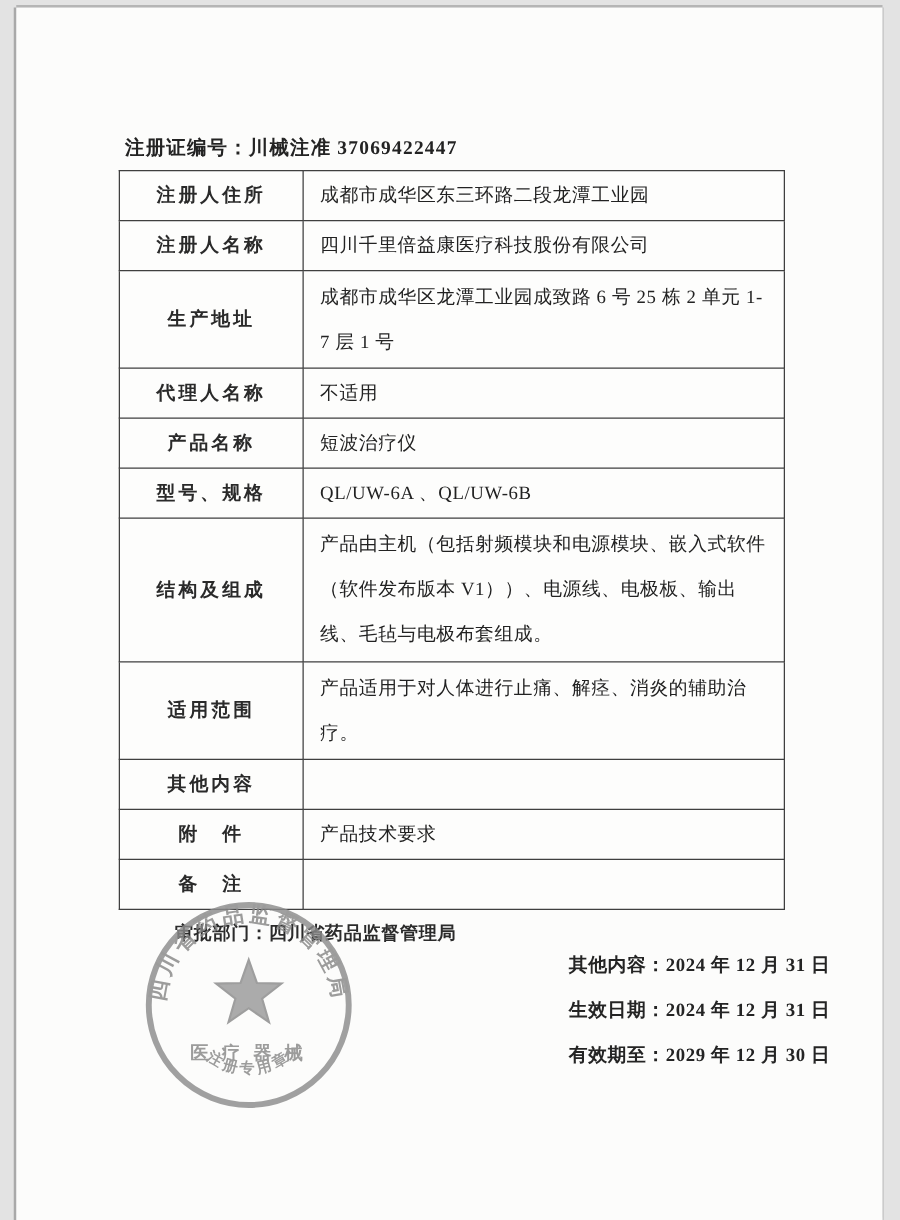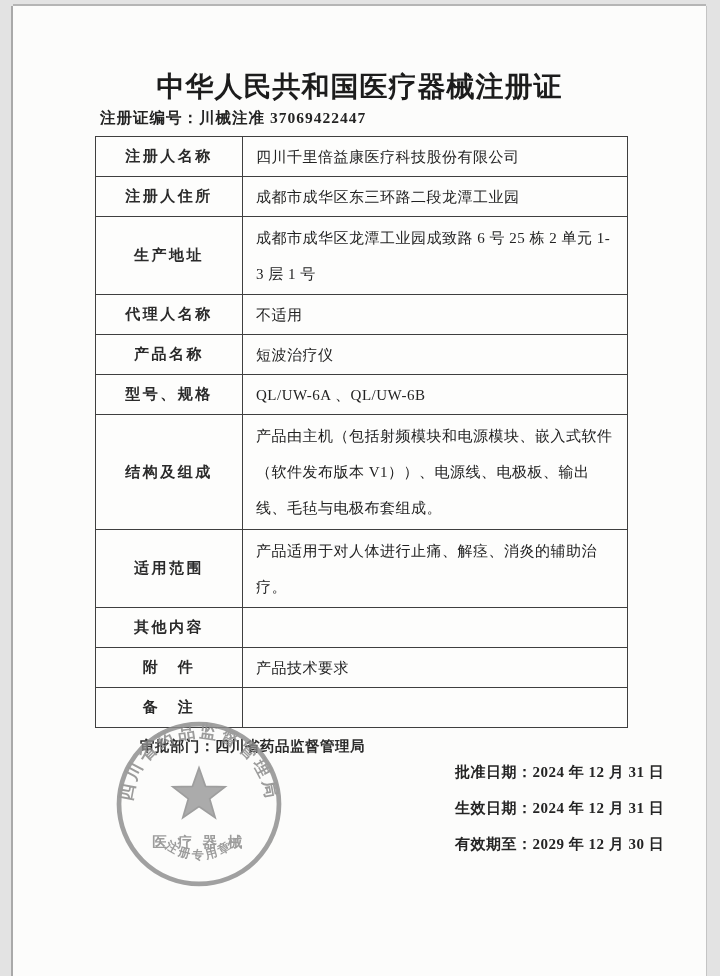--- a/index.html
+++ b/index.html
@@ -60,39 +60,38 @@
     opacity:0.82;
   }
   .seal text{font-family:"Liberation Serif","DejaVu Serif",serif;}
 </style>
 </head>
 <body>
 
 <div class="stage">
   <div class="page">
 
-    <h1 class="title">中华人民共和国医疗器械注册证</h1>
 
     <div class="cert-no">
       <span>注册证编号：</span><span>川械注准 37069422447</span>
     </div>
 
     <table class="cert-table">
       <tbody>
         <tr class="r-1">
+          <td class="lbl">注册人住所</td>
+          <td class="val">成都市成华区东三环路二段龙潭工业园</td>
+        </tr>
+        <tr class="r-1">
           <td class="lbl">注册人名称</td>
           <td class="val">四川千里倍益康医疗科技股份有限公司</td>
         </tr>
-        <tr class="r-1">
-          <td class="lbl">注册人住所</td>
-          <td class="val">成都市成华区东三环路二段龙潭工业园</td>
-        </tr>
         <tr class="r-2">
           <td class="lbl">生产地址</td>
-          <td class="val">成都市成华区龙潭工业园成致路 6 号 25 栋 2 单元 1-3 层 1 号</td>
+          <td class="val">成都市成华区龙潭工业园成致路 6 号 25 栋 2 单元 1-7 层 1 号</td>
         </tr>
         <tr class="r-1">
           <td class="lbl">代理人名称</td>
           <td class="val">不适用</td>
         </tr>
         <tr class="r-1">
           <td class="lbl">产品名称</td>
           <td class="val">短波治疗仪</td>
         </tr>
         <tr class="r-1">
@@ -121,21 +120,21 @@
         </tr>
       </tbody>
     </table>
 
     <div class="approval">
       <span>审批部门：</span><span>四川省药品监督管理局</span>
     </div>
 
     <div class="dates">
       <div class="date-line">
-        <span>批准日期：</span>
+        <span>其他内容：</span>
           <span>2024 年 12 月 31 日</span>
       </div>
       <div class="date-line">
         <span>生效日期：</span>
           <span>2024 年 12 月 31 日</span>
       </div>
       <div class="date-line">
         <span>有效期至：</span>
           <span>2029 年 12 月 30 日</span>
       </div>

